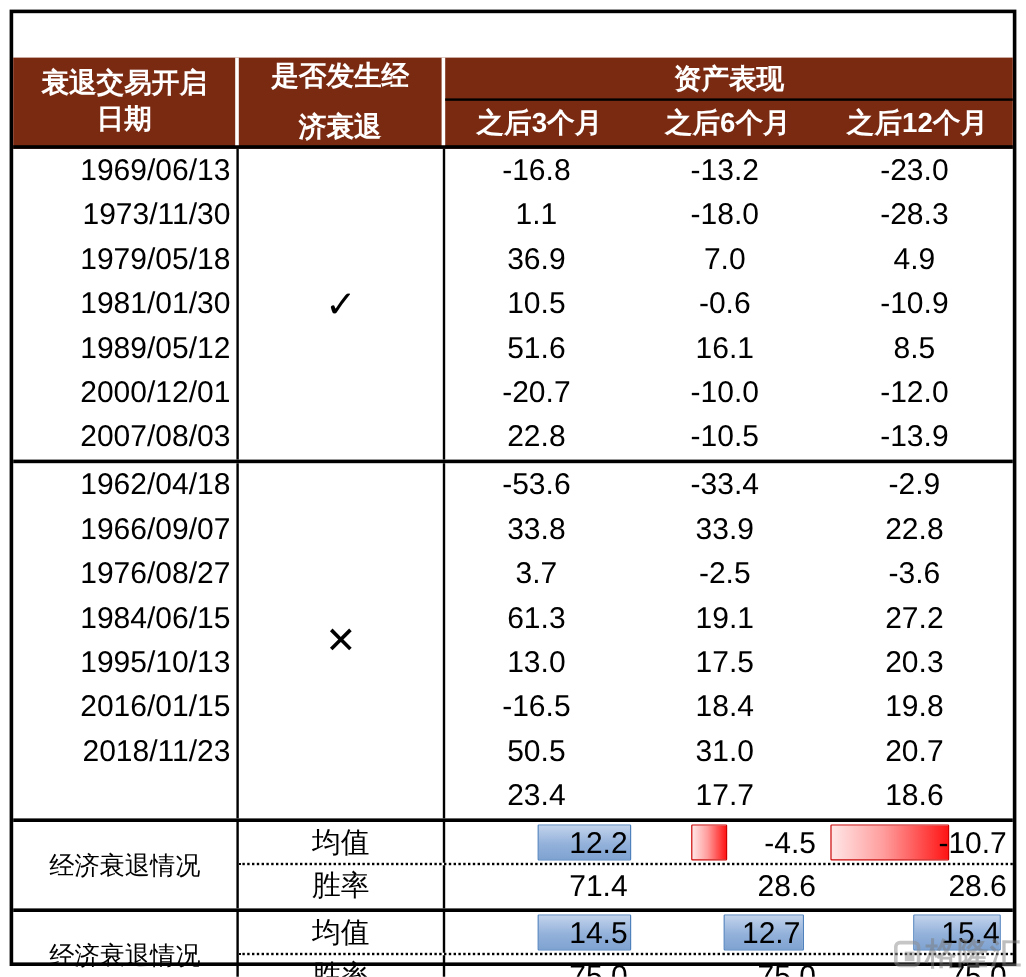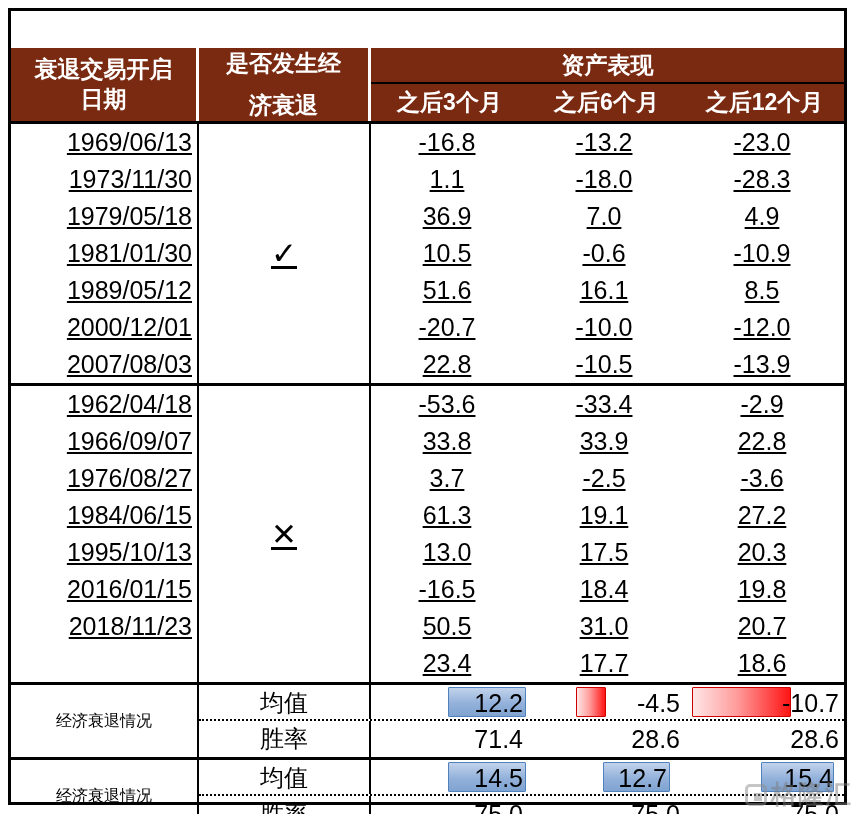--- a/index.html
+++ b/index.html
@@ -17,35 +17,35 @@
   .hcell { display:flex; flex-direction:column; align-items:center; justify-content:center;
            color:#fff; font-weight:bold; font-size:23px; line-height:1.3; text-align:center; }
   .hd .h3 { flex:1; display:flex; flex-direction:column; }
   .h3 .assets { height:36px; border-bottom:2px solid #000; display:flex; align-items:center;
                 justify-content:center; color:#fff; font-weight:bold; font-size:23px; }
   .h3 .subs { flex:1; display:flex; align-items:center; }
   .subs .sc { color:#fff; font-weight:bold; font-size:23px; text-align:center; }
   .subs .sc3 { width:157px; } .subs .sc6 { width:157px; } .subs .sc12 { flex:1; }
 
   
-  .grp { display:flex; border-bottom:3px solid #000; flex-shrink:0;text-decoration:underline; }
+  .grp { display:flex; border-bottom:3px solid #000; flex-shrink:0; }
   .gc1 { width:188px; border-right:2px solid #000; }
   .dr  { height:37px; line-height:37px; text-align:right; padding-right:5px; font-size:25px; }
   .gc2 { width:172px; border-right:2px solid #000; display:flex; align-items:center;
          justify-content:center; font-size:31px; font-weight:bold; }
   .gc3 { flex:1; }
   .vr  { height:37px; display:flex; }
   .vc  { line-height:37px; text-align:center; padding-right:5px; font-size:25px; }
   .v3 { width:157px; } .v6 { width:157px; } .v12 { flex:1; }
 
   
   .sum { display:flex; flex-shrink:0; border-bottom:3px solid #000; }
   .sum:last-child { border-bottom:none; }
   .sc1 { width:188px; border-right:2px solid #000; display:flex; align-items:center;
-         justify-content:center; font-size:16px; }
+         justify-content:center; font-size:21px; }
   .sright { flex:1; display:flex; flex-direction:column; }
   .srow { display:flex; height:36px; }
   .srow.first { border-bottom:2px dotted #000; }
   .slbl { width:172px; border-right:2px solid #000; text-align:center; line-height:36px; font-size:24px; }
   .scell { position:relative; line-height:36px; text-align:right; padding-right:5px; font-size:25px; }
   .scell .num { position:relative; z-index:1; display:block; }
 
   .bar { position:absolute; top:2px; bottom:2px; border-radius:1px; }
   .bar.blue { background:linear-gradient(180deg,#c2d3ec 0%,#93b1da 55%,#7fa3d1 100%);
               border:1px solid #4f81bd; }

